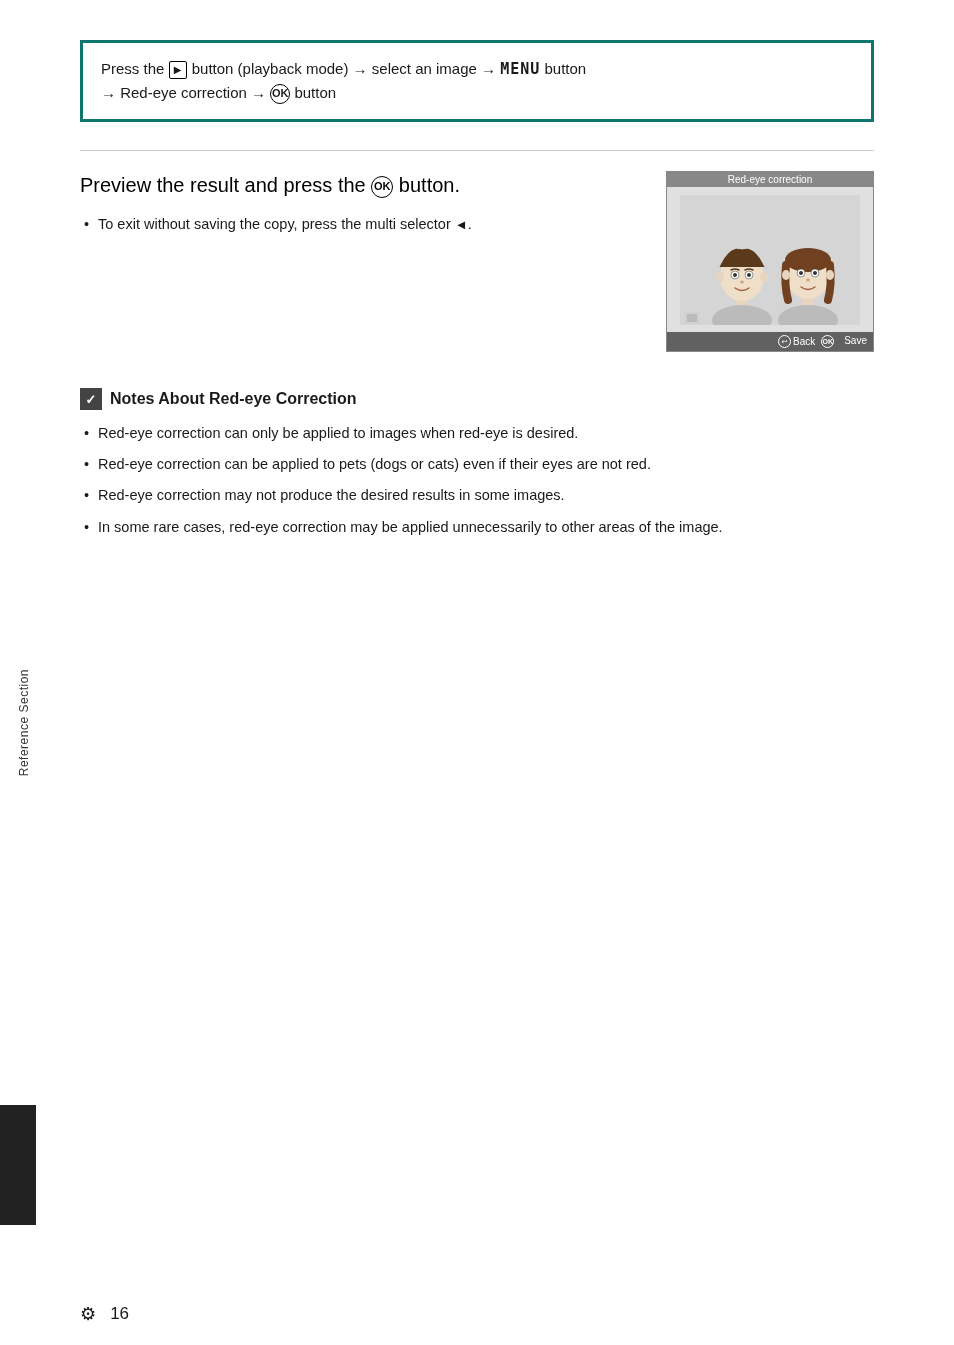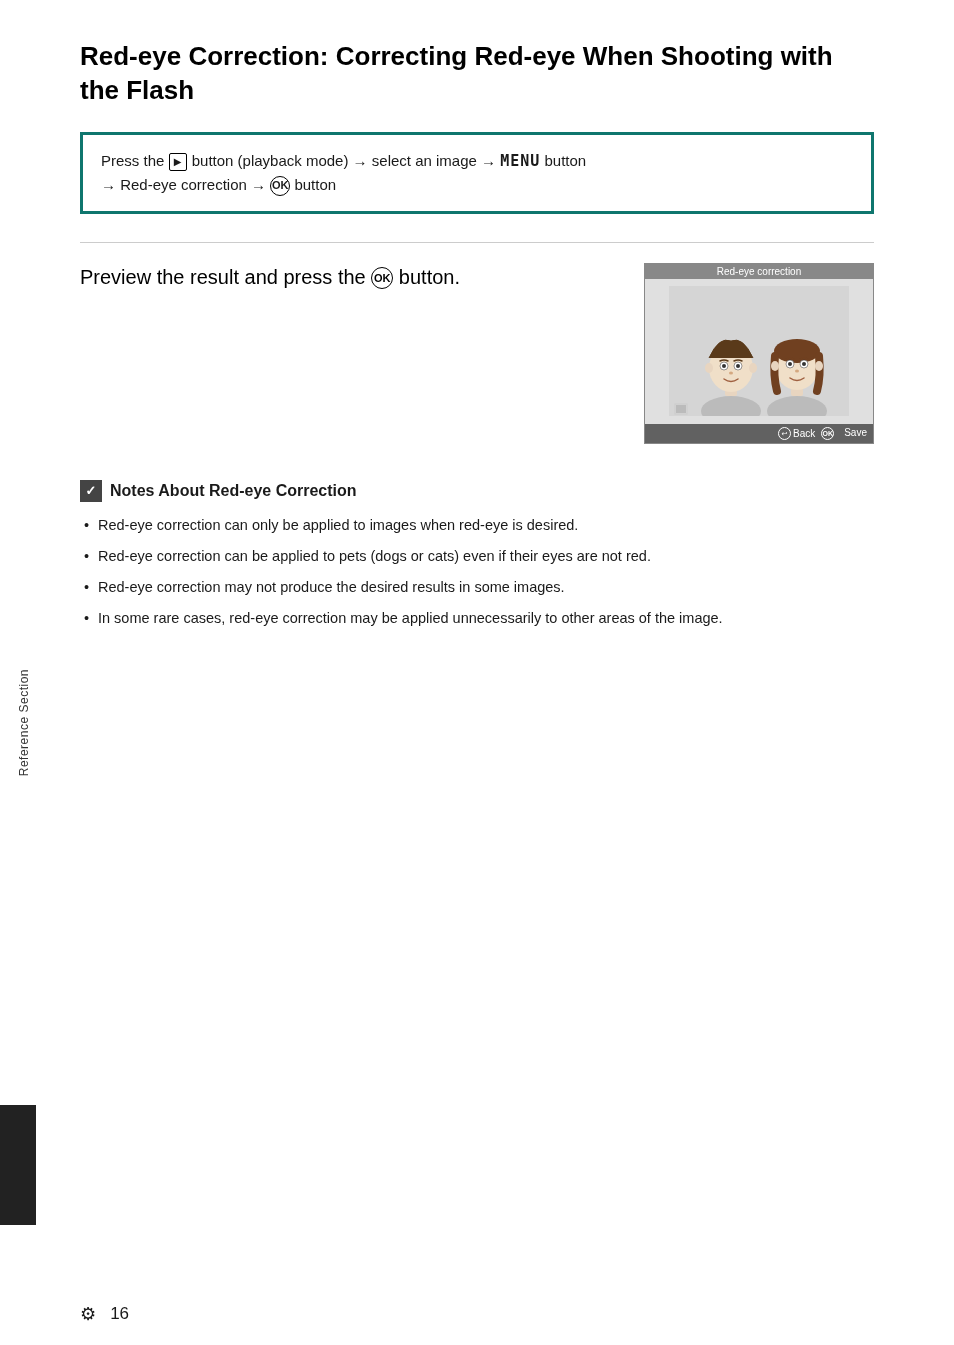--- a/index.html
+++ b/index.html
@@ -111,21 +111,21 @@
       left: 4px;
       top: 0;
     }
 
     .left-arrow {
       font-size: 13px;
     }
 
     
     .camera-preview {
-      width: 230px;
+      width: 208px;
       flex-shrink: 0;
       border: 1px solid #888;
       background: #d8d8d8;
       position: relative;
       overflow: hidden;
     }
 
     .camera-preview-header {
       background: #888;
       color: #fff;
@@ -282,21 +282,20 @@
 
 <div class="reference-label-container">
   <span class="reference-label-text">Reference Section</span>
 </div>
 
 <div class="sidebar-tab">
 </div>
 
 <div class="page-content">
 
-  <h1 class="main-title">Red-eye Correction: Correcting Red-eye When Shooting with the Flash</h1>
 
   <div class="instruction-box">
     <div>
       <span>Press the </span>
       <span class="playback-icon">▶</span>
       <span> button (playback mode) → select an image → </span>
       <span class="menu-text">MENU</span>
       <span> button</span>
     </div>
     <div>
@@ -309,20 +308,23 @@
   <hr class="divider">
 
   <div class="preview-section">
 
     <div class="preview-text">
       <h2 class="preview-title">
         Preview the result and press the
         <span class="ok-inline">OK</span>
         button.
       </h2>
+      <ul class="bullet-list">
+        <li>To exit without saving the copy, press the multi selector <span class="left-arrow">◄</span>.</li>
+      </ul>
     </div>
 
     <div class="camera-preview">
       <div class="camera-preview-header">Red-eye correction</div>
       <div class="camera-preview-image">
 
         <svg class="faces-svg" viewBox="0 0 180 130" xmlns="http://www.w3.org/2000/svg">
 
           <rect width="180" height="130" fill="#d5d5d5"></rect>
 

